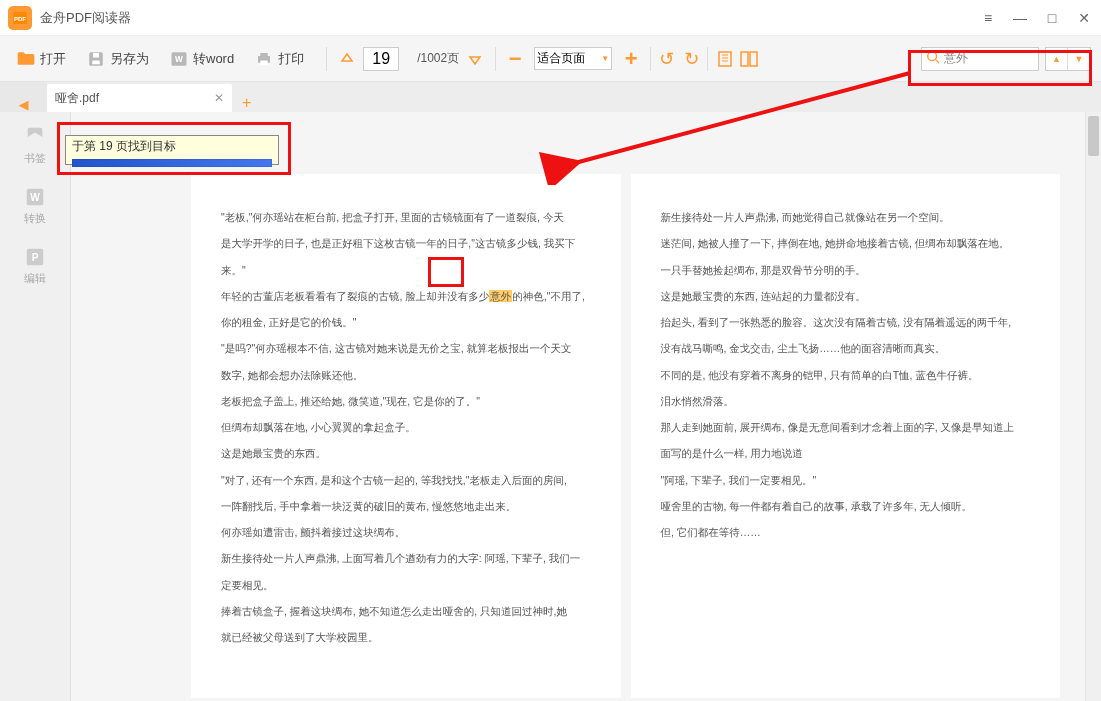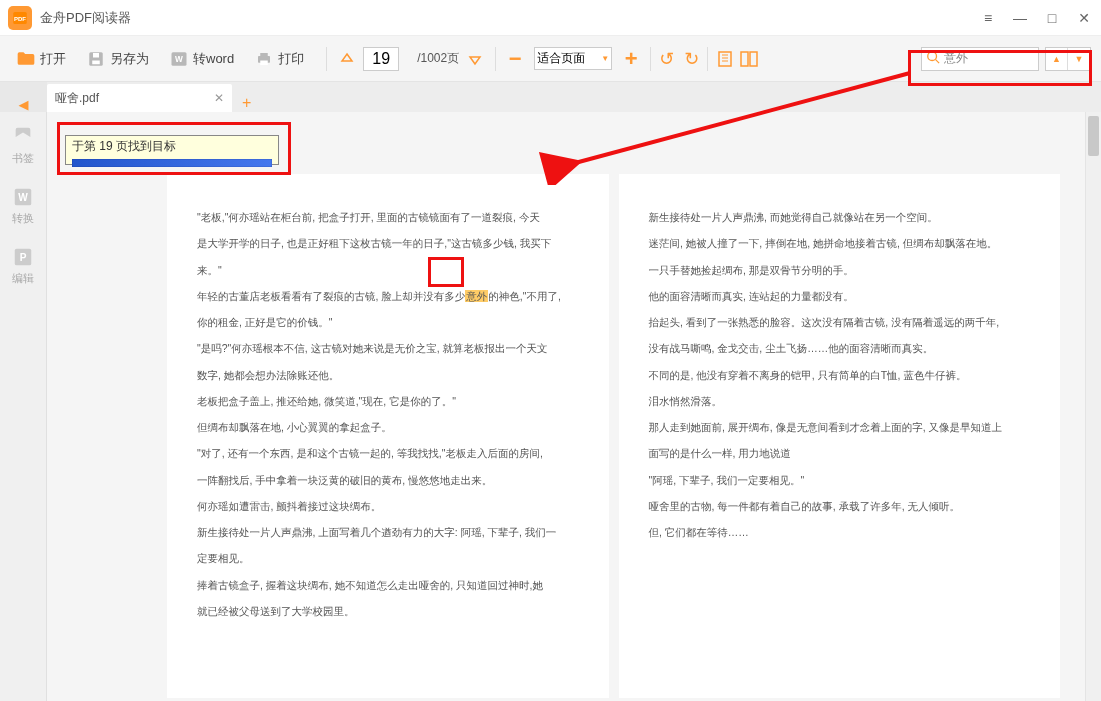--- a/index.html
+++ b/index.html
@@ -47,21 +47,21 @@
 .tab-collapse { width: 47px; display: flex; align-items: center; justify-content: center; color: #ff9933; font-size: 13px; cursor: pointer;}
 .tabs-area { flex:1; display:flex; align-items: flex-end; height:100%; background:#ededed;}
 .tab { background: #fff; display: flex; align-items: center; padding: 0 8px; height: 28px; font-size: 12px; color: #555; border-top-left-radius: 2px; border-top-right-radius: 2px; width: 185px; justify-content: space-between;}
 .tab-close { color: #999; cursor: pointer; font-size: 12px; }
 .tab-add { color: #ff9933; font-size: 16px; padding: 0 10px; cursor: pointer; }
 
 
 .main { display: flex; height: calc(701px - 36px - 46px - 30px); }
 
 
-.sidebar { width: 47px; background: #f0f0f0; border-right: 1px solid #e0e0e0; display: flex; flex-direction: column; align-items: center; padding-top: 14px; gap: 20px; }
+.sidebar { width: 71px; background: #f0f0f0; border-right: 1px solid #e0e0e0; display: flex; flex-direction: column; align-items: center; padding-top: 14px; gap: 20px; }
 .side-item { display: flex; flex-direction: column; align-items: center; gap: 3px; cursor: pointer; color: #aaa; font-size: 11px;}
 .side-item svg { width: 22px; height: 22px; }
 
 
 .doc-area { flex:1; background: #f5f5f5; display: flex; position: relative; overflow: hidden; }
 .doc-pages { flex:1; display: flex; gap: 10px; padding: 0 25px 0 120px; position: relative; }
 .page { background: #fff; flex:1; margin-top: 62px; padding: 30px 30px 30px 30px; font-size: 10.5px; line-height: 2.5; color: #555; font-family: SimSun, serif; overflow: hidden; height: 524px;}
 .page .hl { background: #ffcc66; padding: 0 1px; }
 .page p { margin: 0;}
 
@@ -235,33 +235,34 @@
       <div class="page" id="page-left">
           <p>"老板,"何亦瑶站在柜台前, 把盒子打开, 里面的古镜镜面有了一道裂痕, 今天</p>
           <p>是大学开学的日子, 也是正好租下这枚古镜一年的日子,"这古镜多少钱, 我买下</p>
           <p>来。"</p>
           <p>年轻的古董店老板看看有了裂痕的古镜, 脸上却并没有多少<span class="hl">意外</span>的神色,"不用了,</p>
           <p>你的租金, 正好是它的价钱。"</p>
           <p>"是吗?"何亦瑶根本不信, 这古镜对她来说是无价之宝, 就算老板报出一个天文</p>
           <p>数字, 她都会想办法除账还他。</p>
           <p>老板把盒子盖上, 推还给她, 微笑道,"现在, 它是你的了。"</p>
           <p>但绸布却飘落在地, 小心翼翼的拿起盒子。</p>
+          <p>这是她最宝贵的东西。</p>
           <p>"对了, 还有一个东西, 是和这个古镜一起的, 等我找找,"老板走入后面的房间,</p>
           <p>一阵翻找后, 手中拿着一块泛黄的破旧的黄布, 慢悠悠地走出来。</p>
           <p>何亦瑶如遭雷击, 颤抖着接过这块绸布。</p>
           <p>新生接待处一片人声鼎沸, 上面写着几个遒劲有力的大字: 阿瑶, 下辈子, 我们一</p>
           <p>定要相见。</p>
           <p>捧着古镜盒子, 握着这块绸布, 她不知道怎么走出哑舍的, 只知道回过神时,她</p>
           <p>就已经被父母送到了大学校园里。</p>
         </div>
       <div class="page" id="page-right">
           <p>新生接待处一片人声鼎沸, 而她觉得自己就像站在另一个空间。</p>
           <p>迷茫间, 她被人撞了一下, 摔倒在地, 她拼命地接着古镜, 但绸布却飘落在地。</p>
           <p>一只手替她捡起绸布, 那是双骨节分明的手。</p>
-          <p>他的面容清晰而真实, 连站起的力量都没有。</p>
+          <p>这是她最宝贵的东西, 连站起的力量都没有。</p>
           <p>抬起头, 看到了一张熟悉的脸容。这次没有隔着古镜, 没有隔着遥远的两千年,</p>
           <p>没有战马嘶鸣, 金戈交击, 尘土飞扬……他的面容清晰而真实。</p>
           <p>不同的是, 他没有穿着不离身的铠甲, 只有简单的白T恤, 蓝色牛仔裤。</p>
           <p>泪水悄然滑落。</p>
           <p>那人走到她面前, 展开绸布, 像是无意间看到才念着上面的字, 又像是早知道上</p>
           <p>面写的是什么一样, 用力地说道</p>
           <p>"阿瑶, 下辈子, 我们一定要相见。"</p>
           <p>哑舍里的古物, 每一件都有着自己的故事, 承载了许多年, 无人倾听。</p>
           <p>但, 它们都在等待……</p>
         </div>

